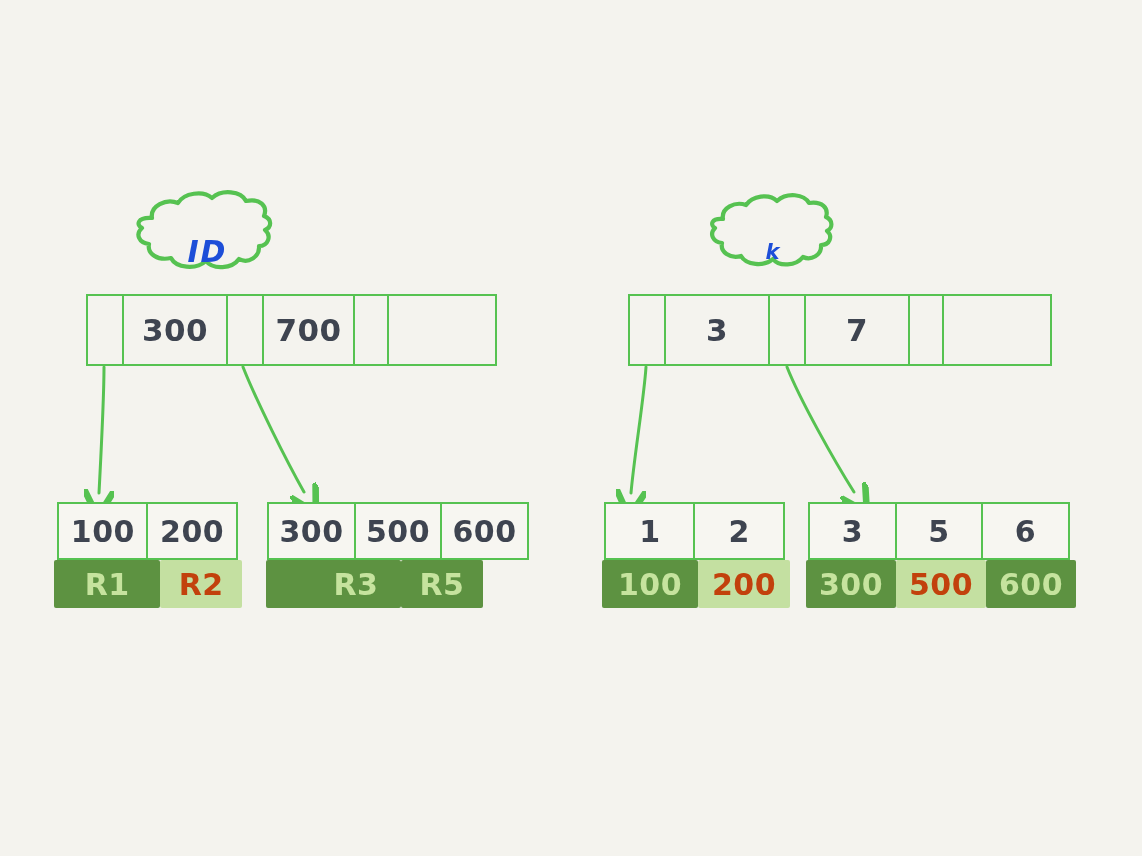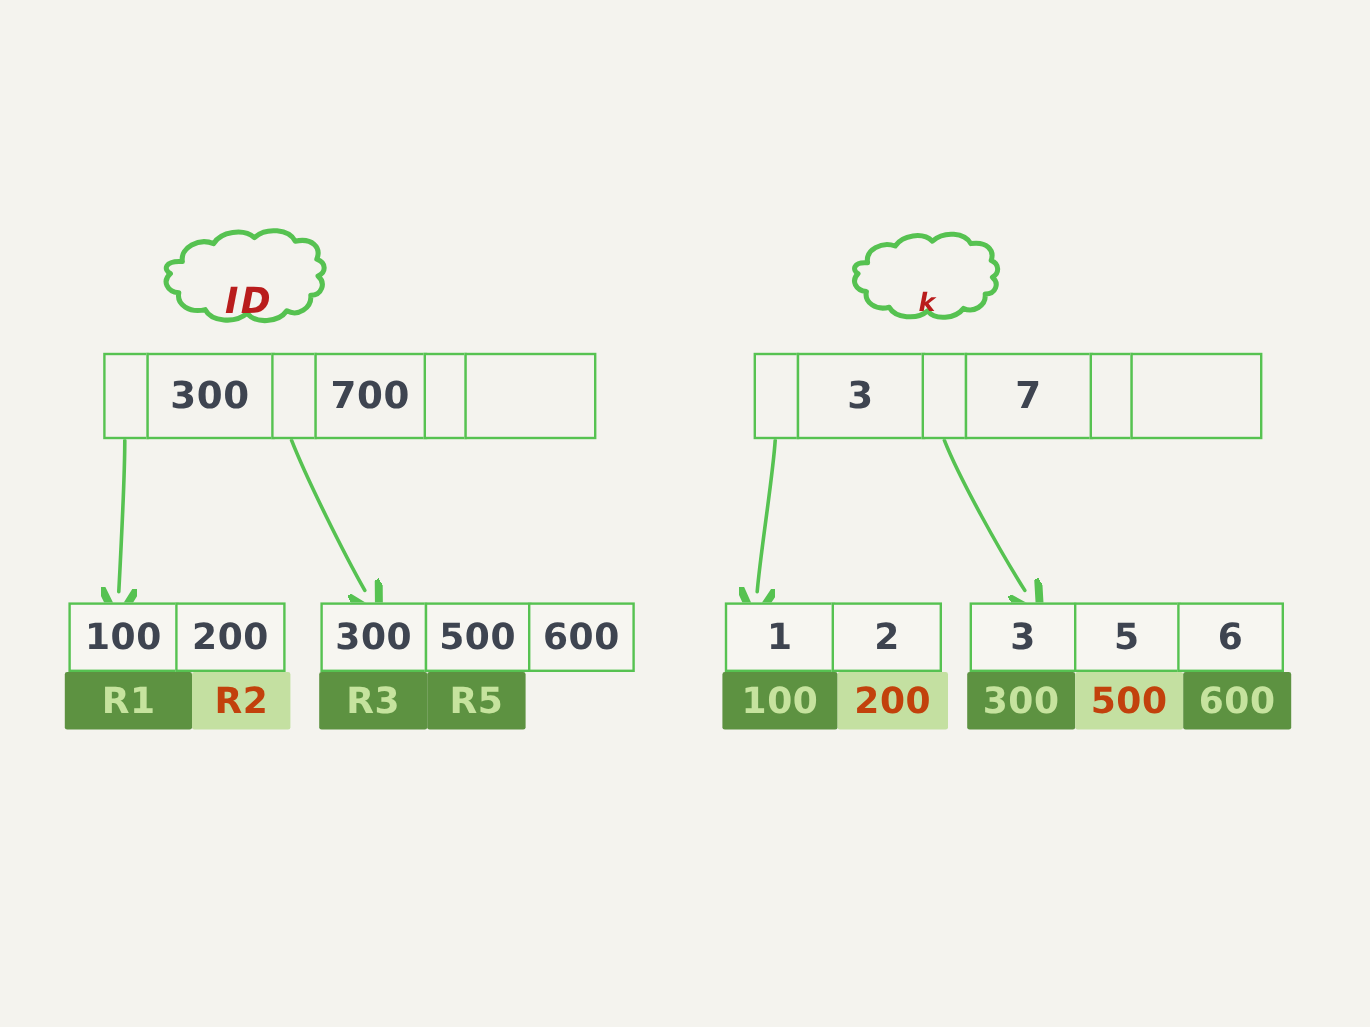--- a/index.html
+++ b/index.html
@@ -30,21 +30,21 @@
   
   .cloud-label {
     position: absolute;
     display: flex;
     align-items: center;
     justify-content: center;
   }
   .cloud-text {
     position: relative;
     z-index: 3;
-    color: #b91c1c;
+    color: #1d4ed8;
     font-family: "DejaVu Sans", sans-serif;
     font-weight: bold;
     font-style: italic;
     letter-spacing: 2px;
     margin-top: 33px;
   }
   .cloud-id .cloud-text { font-size: 30px; }
   .cloud-k .cloud-text { font-size: 21px; letter-spacing: 1px; }
 
   
@@ -176,21 +176,21 @@
     <div class="record dark" style="width:120px;">R1</div>
     <div class="record light" style="width:92px;">R2</div>
   </div>
 
   <div class="node-row leaf-row" style="left:267px; top:502px; width:267px; height:58px;">
     <div class="cell" style="width:89px;">300</div>
     <div class="cell" style="width:89px;">500</div>
     <div class="cell" style="width:89px;">600</div>
   </div>
   <div class="record-band" style="left:266px; top:560px; width:270px; height:48px;">
-    <div class="record dark" style="width:90px;">R3</div>
+    <div class="record dark" style="width:90px;padding-left:45px;">R3</div>
     <div class="record dark" style="width:82px;">R5</div>
   </div>
 
   <div class="cloud-label cloud-k" style="left:707px; top:196px; width:132px; height:78px;">
     <span class="cloud-text">k</span>
   </div>
 
   <div class="node-row" style="left:628px; top:294px; width:432px; height:72px;">
     <div class="cell ptr" style="width:38px;"></div>
     <div class="cell key" style="width:107px;">3</div>

